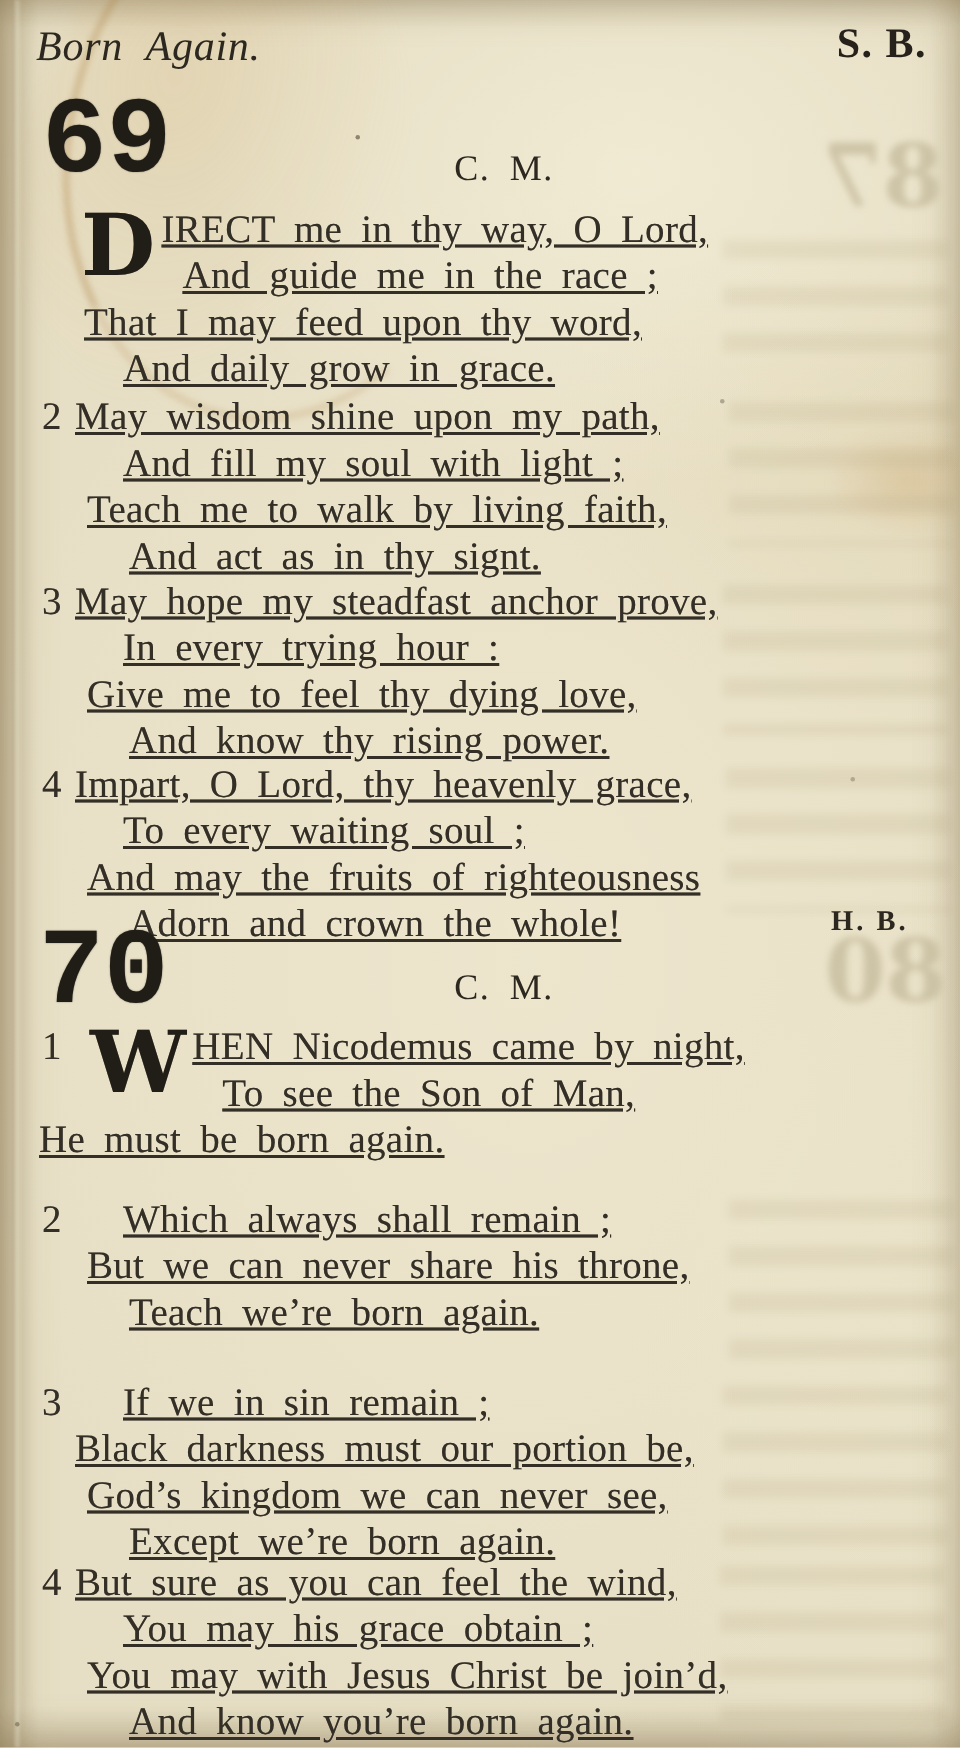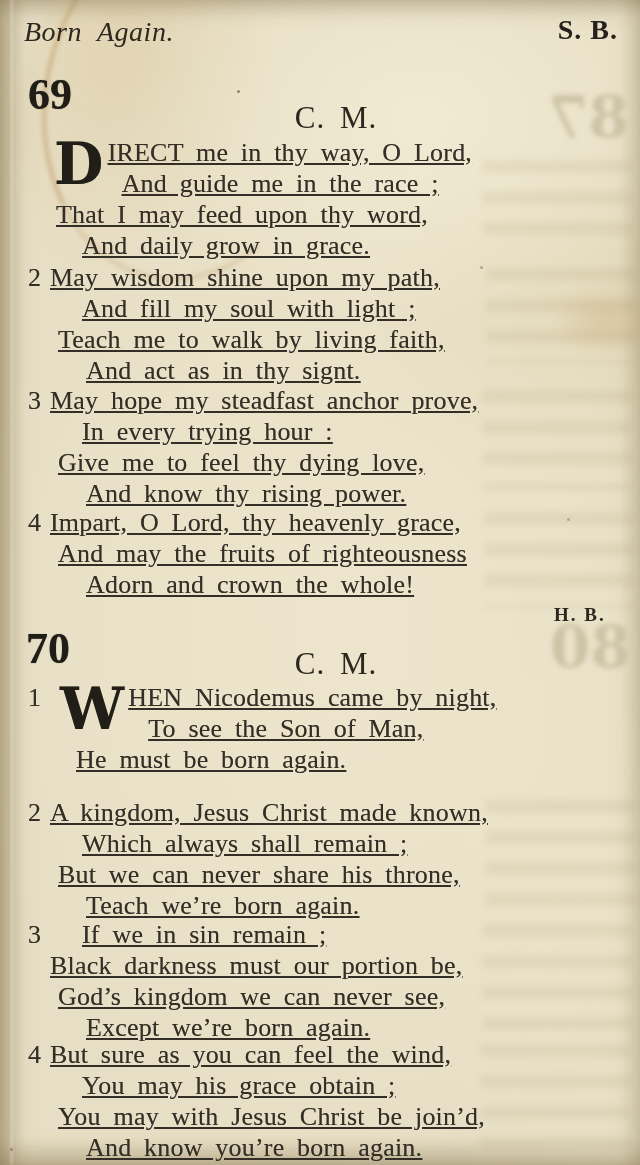--- a/index.html
+++ b/index.html
@@ -53,46 +53,46 @@
   .ghost-b{left:550px;top:618px;}
   .specks{position:absolute;left:237px;top:90px;width:3px;height:3px;border-radius:50%;
     background:rgba(70,58,42,.55);
     box-shadow:243px 176px 0 rgba(70,58,42,.35), -227px 1058px 0 rgba(70,58,42,.4), 330px 428px 0 rgba(70,58,42,.3);}
   
   .running-head{position:absolute;top:14px;left:0;width:640px;height:44px;}
   .running-title{position:absolute;left:0;right:0;top:2px;text-align:left;padding-left:24px;
     font-style:italic;font-size:28px;letter-spacing:.5px;word-spacing:8px;color:#2c2820;}
   .running-corner{position:absolute;right:22px;top:0;font-weight:bold;font-size:28px;
     letter-spacing:1px;color:#26221b;}
-  .hymn-number{position:absolute;font-family:Liberation Serif, serif;font-weight:bold;
-    font-size:44px;line-height:66px;color:#201d17;text-shadow:0 0 1px rgba(32,29,23,.6);}
+  .hymn-number{position:absolute;font-family:Liberation Mono, monospace;font-weight:bold;
+    font-size:72px;line-height:66px;color:#201d17;text-shadow:0 0 1px rgba(32,29,23,.6);}
   .num-69{left:28px;top:62px;}
   .num-70{left:26px;top:616px;}
   .hymn-meter{position:absolute;left:0;right:0;text-align:center;padding-left:32px;
-    font-size:31px;letter-spacing:1px;word-spacing:6px;color:#2c2820;}
+    font-size:24px;letter-spacing:1px;word-spacing:6px;color:#2c2820;}
   .meter-69{top:100px;}
   .meter-70{top:646px;}
   .verse{position:absolute;left:26px;width:580px;font-size:26px;line-height:31px;
     letter-spacing:.2px;word-spacing:6px;color:#332f27;text-shadow:0 0 .4px rgba(51,47,39,.5);}
   .verse .vnum{position:absolute;left:2px;top:0;}
   .vl{margin:0;text-decoration:underline;}
   .n-l1{margin-left:24px;}
   .n-l2{margin-left:56px;}
   .n-l3{margin-left:32px;}
   .n-l4{margin-left:60px;}
   .dropcap{float:left;font-family:"DejaVu Serif",serif;font-weight:bold;font-size:57px;
     line-height:52px;height:57px;color:#211e18;margin-top:1px;}
   .h69v1 .dropcap{margin-left:28px;margin-right:4px;}
   .h69v1 .d-l2{text-indent:14px;}
   .h69v1 .d-l3{margin-left:30px;}
   .h69v1 .d-l4{margin-left:56px;}
   .h70v1 .dropcap{margin-left:34px;margin-right:4px;}
   .h70v1 .d-l2{text-indent:20px;}
   .h70v1 .d-l3{margin-left:28px;}
-  .h70v1 .d-l4{margin-left:50px;}
+  .h70v1 .d-l4{}
   .h69v1{top:137px;}
   .h69v2{top:262px;}
   .h69v3{top:385px;}
   .h69v4{top:507px;}
   .h70v1{top:682px;}
   .h70v2{top:797px;}
   .h70v3{top:919px;}
   .h70v4{top:1039px;}
   .attribution{position:absolute;left:554px;top:604px;font-weight:bold;font-size:19px;
     letter-spacing:2px;color:#2c2820;}
@@ -145,40 +145,40 @@
     <span class="vnum">3</span>
     <div class="vl n-l1">May hope my steadfast anchor prove,</div>
     <div class="vl n-l2">In every trying hour :</div>
     <div class="vl n-l3">Give me to feel thy dying love,</div>
     <div class="vl n-l4">And know thy rising power.</div>
   </div>
 
   <div class="verse h69v4">
     <span class="vnum">4</span>
     <div class="vl n-l1">Impart, O Lord, thy heavenly grace,</div>
+    <div class="vl n-l2">To every waiting soul ;</div>
     <div class="vl n-l3">And may the fruits of righteousness</div>
     <div class="vl n-l4">Adorn and crown the whole!</div>
   </div>
 
   <div class="attribution">H. B.</div>
 
   <div class="hymn-number num-70">70</div>
   <div class="hymn-meter meter-70">C. M.</div>
 
   <div class="verse h70v1">
     <span class="vnum">1</span>
     <span class="dropcap">W</span>
     <div class="vl d-l1">HEN Nicodemus came by night,</div>
     <div class="vl d-l2">To see the Son of Man,</div>
     <div class="vl d-l4">He must be born again.</div>
   </div>
 
   <div class="verse h70v2">
     <span class="vnum">2</span>
-    <div class="vl n-l1">A kingdom, Jesus Christ made known,</div>
     <div class="vl n-l2">Which always shall remain ;</div>
     <div class="vl n-l3">But we can never share his throne,</div>
     <div class="vl n-l4">Teach we’re born again.</div>
   </div>
 
   <div class="verse h70v3">
     <span class="vnum">3</span>
     <div class="vl n-l2">If we in sin remain ;</div>
     <div class="vl n-l1">Black darkness must our portion be,</div>
     <div class="vl n-l3">God’s kingdom we can never see,</div>

